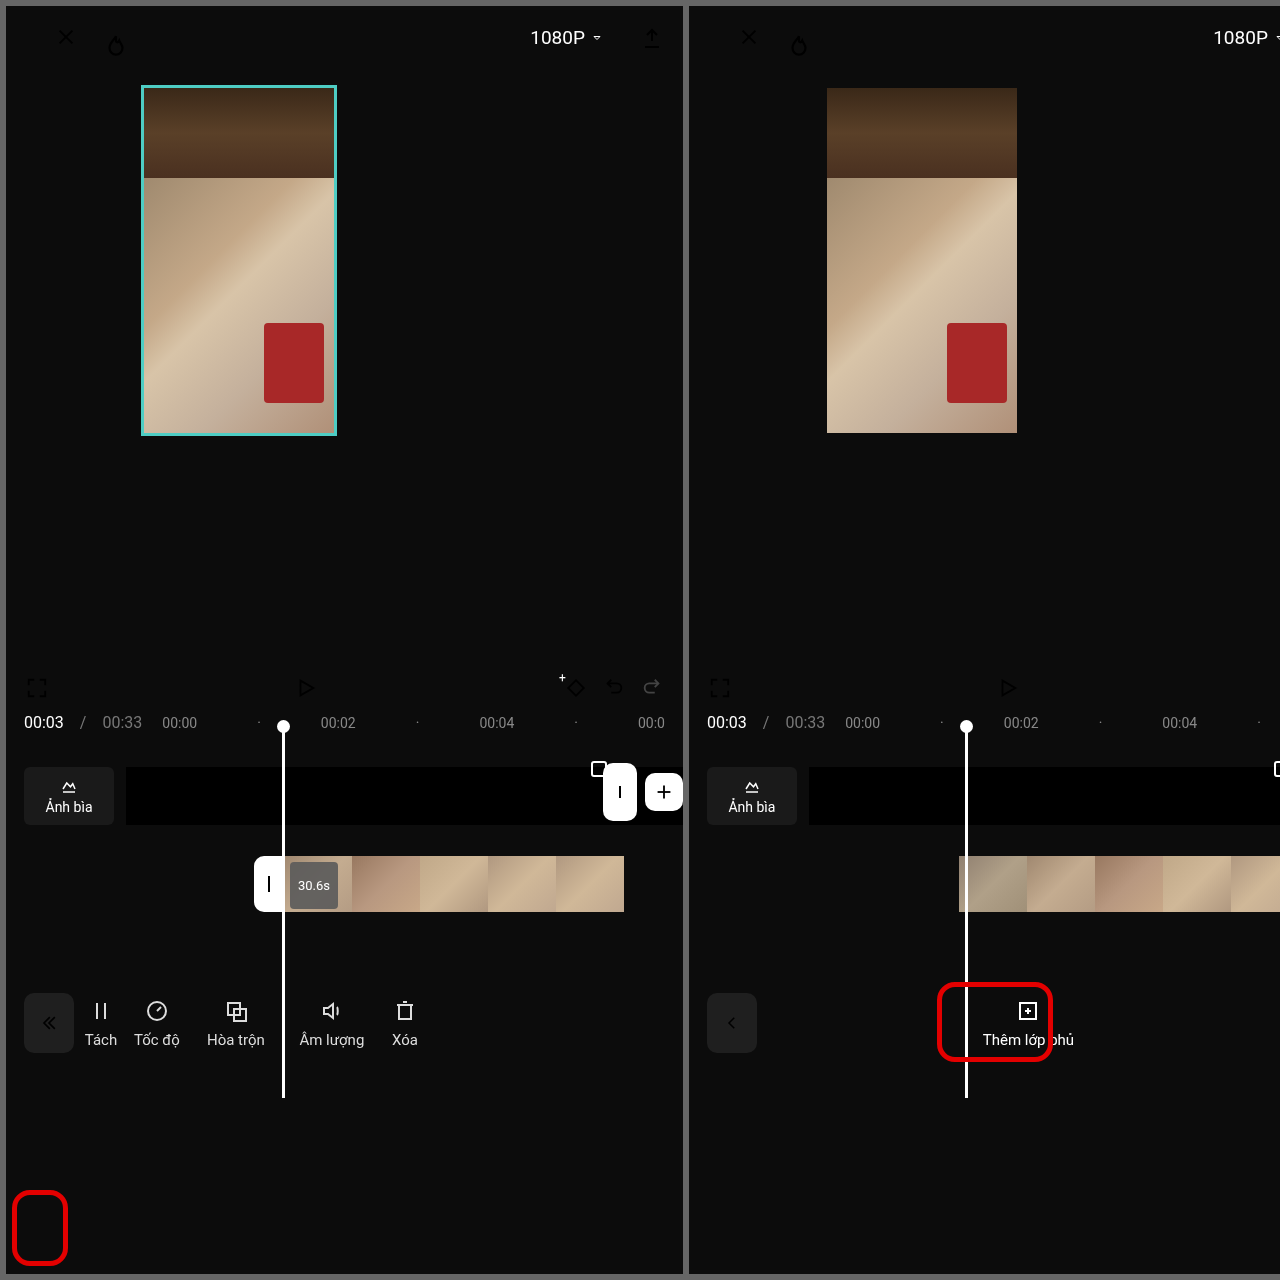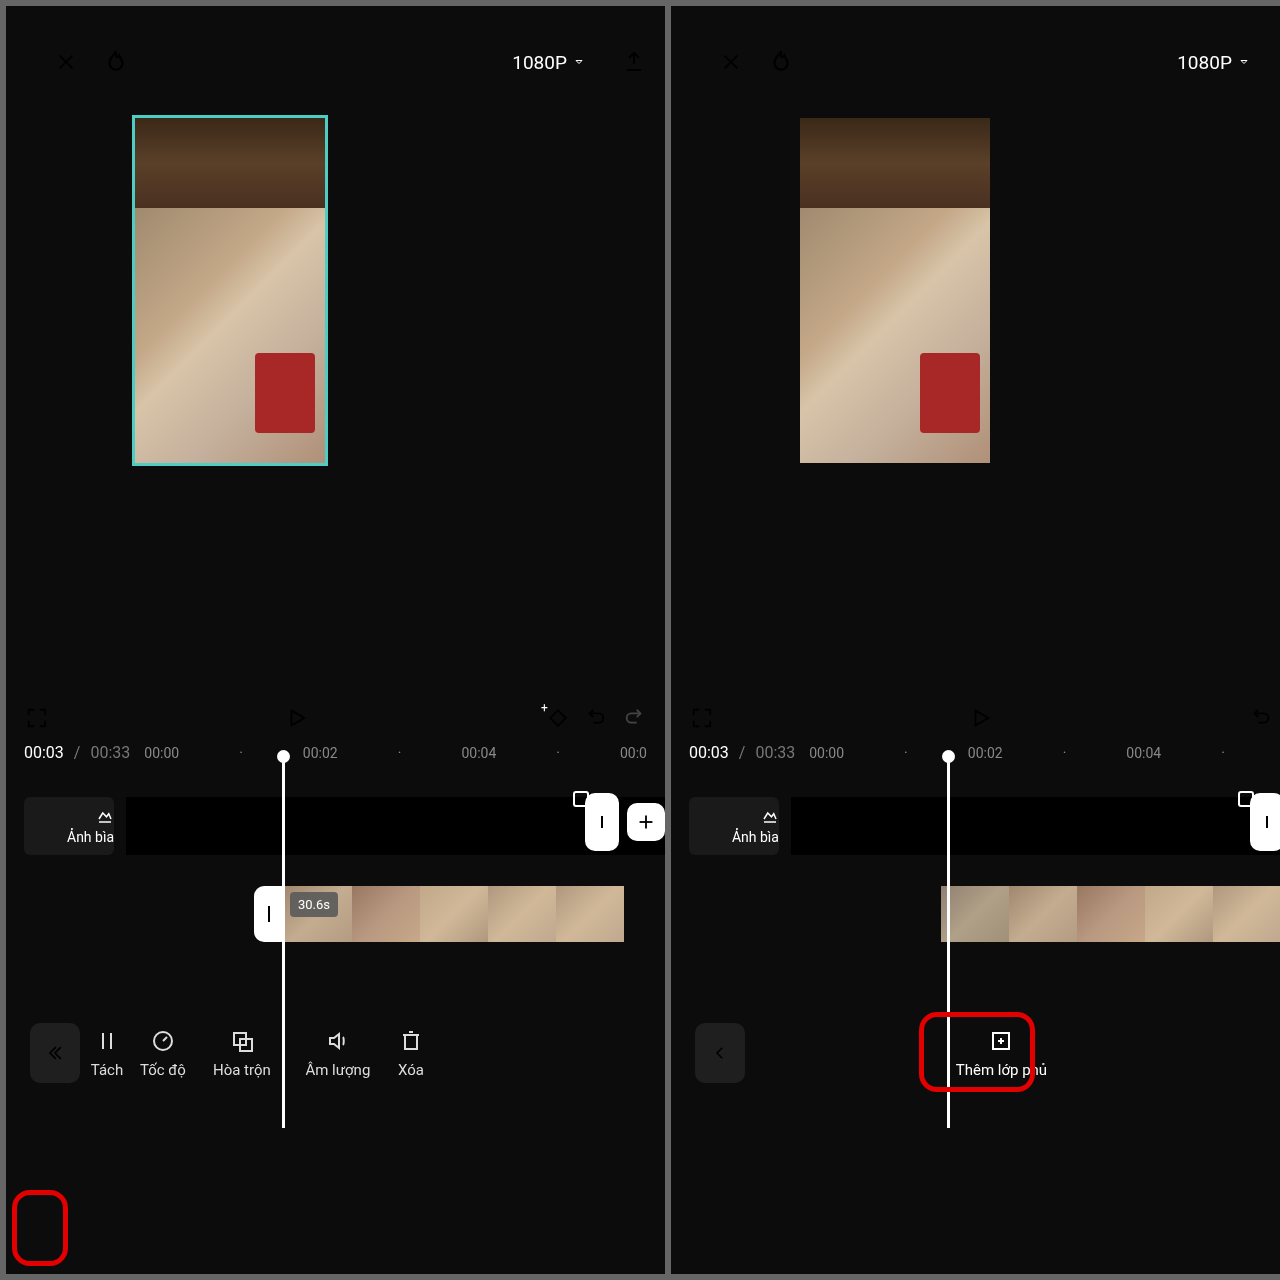--- a/index.html
+++ b/index.html
@@ -14,22 +14,22 @@
 }
 .screen {
   flex: 1;
   background: #0c0c0c;
   display: flex;
   flex-direction: column;
   position: relative;
 }
 .header {
   display: flex;
-  align-items: center;
-  padding: 35px 18px;
+  align-items: flex-start;
+  padding: 20px 18px;
   gap: 18px;
   margin-left: 31px;
 }
 .close-icon {
   width: 22px;
   height: 22px;
   display: inline-flex;
   align-items: center;
   justify-content: center;
   cursor: pointer;
@@ -110,21 +110,21 @@
   height: 26px;
   display: inline-flex;
   align-items: center;
   justify-content: center;
   cursor: pointer;
 }
 .time-display {
   padding: 0 18px 6px 18px;
   display: flex;
   align-items: center;
-  gap: 10px;
+  gap: 16px;
   font-size: 16px;
 }
 .time-current {
   color: #fff;
 }
 .time-total {
   color: #777;
 }
 .time-marks {
   display: flex;
@@ -146,21 +146,21 @@
   display: flex;
   align-items: center;
 }
 .cover-btn {
   width: 90px;
   height: 58px;
   background: #1a1a1a;
   border-radius: 6px;
   display: flex;
   flex-direction: column;
-  align-items: flex-end;
+  align-items: center;
   justify-content: center;
   gap: 4px;
   color: #fff;
   font-size: 14px;
   cursor: pointer;
   margin-left: 18px;
 }
 .timeline-black {
   flex: 1;
   height: 58px;
@@ -241,21 +241,21 @@
 .clip-thumb:nth-child(2) { background: linear-gradient(135deg, #a08870 0%, #c4ac90 50%, #b49c84 100%); }
 .clip-thumb:nth-child(3) { background: linear-gradient(135deg, #987860 0%, #b89880 50%, #c8a888 100%); }
 .clip-thumb:nth-child(4) { background: linear-gradient(135deg, #c0a888 0%, #d0b898 50%, #b09880 100%); }
 .duration-badge {
   position: absolute;
   left: 6px;
   top: 6px;
   background: rgba(90,90,90,0.9);
   color: #fff;
   font-size: 13px;
-  padding: 5px 8px;
+  padding: 16px 8px;
   border-radius: 4px;
   z-index: 5;
 }
 .playhead {
   position: absolute;
   top: -12px;
   bottom: -120px;
   left: 276px;
   width: 3px;
   background: #fff;
@@ -268,21 +268,21 @@
   left: -5px;
   width: 13px;
   height: 13px;
   background: #fff;
   border-radius: 50%;
 }
 .playhead.right-v { left: 276px; }
 .bottom-toolbar {
   display: flex;
   align-items: center;
-  padding: 10px 24px;
+  padding: 10px 18px;
   height: 90px;
   background: #0c0c0c;
 }
 .tool-btn {
   display: flex;
   flex-direction: column;
   align-items: center;
   justify-content: center;
   gap: 6px;
   color: #ddd;

